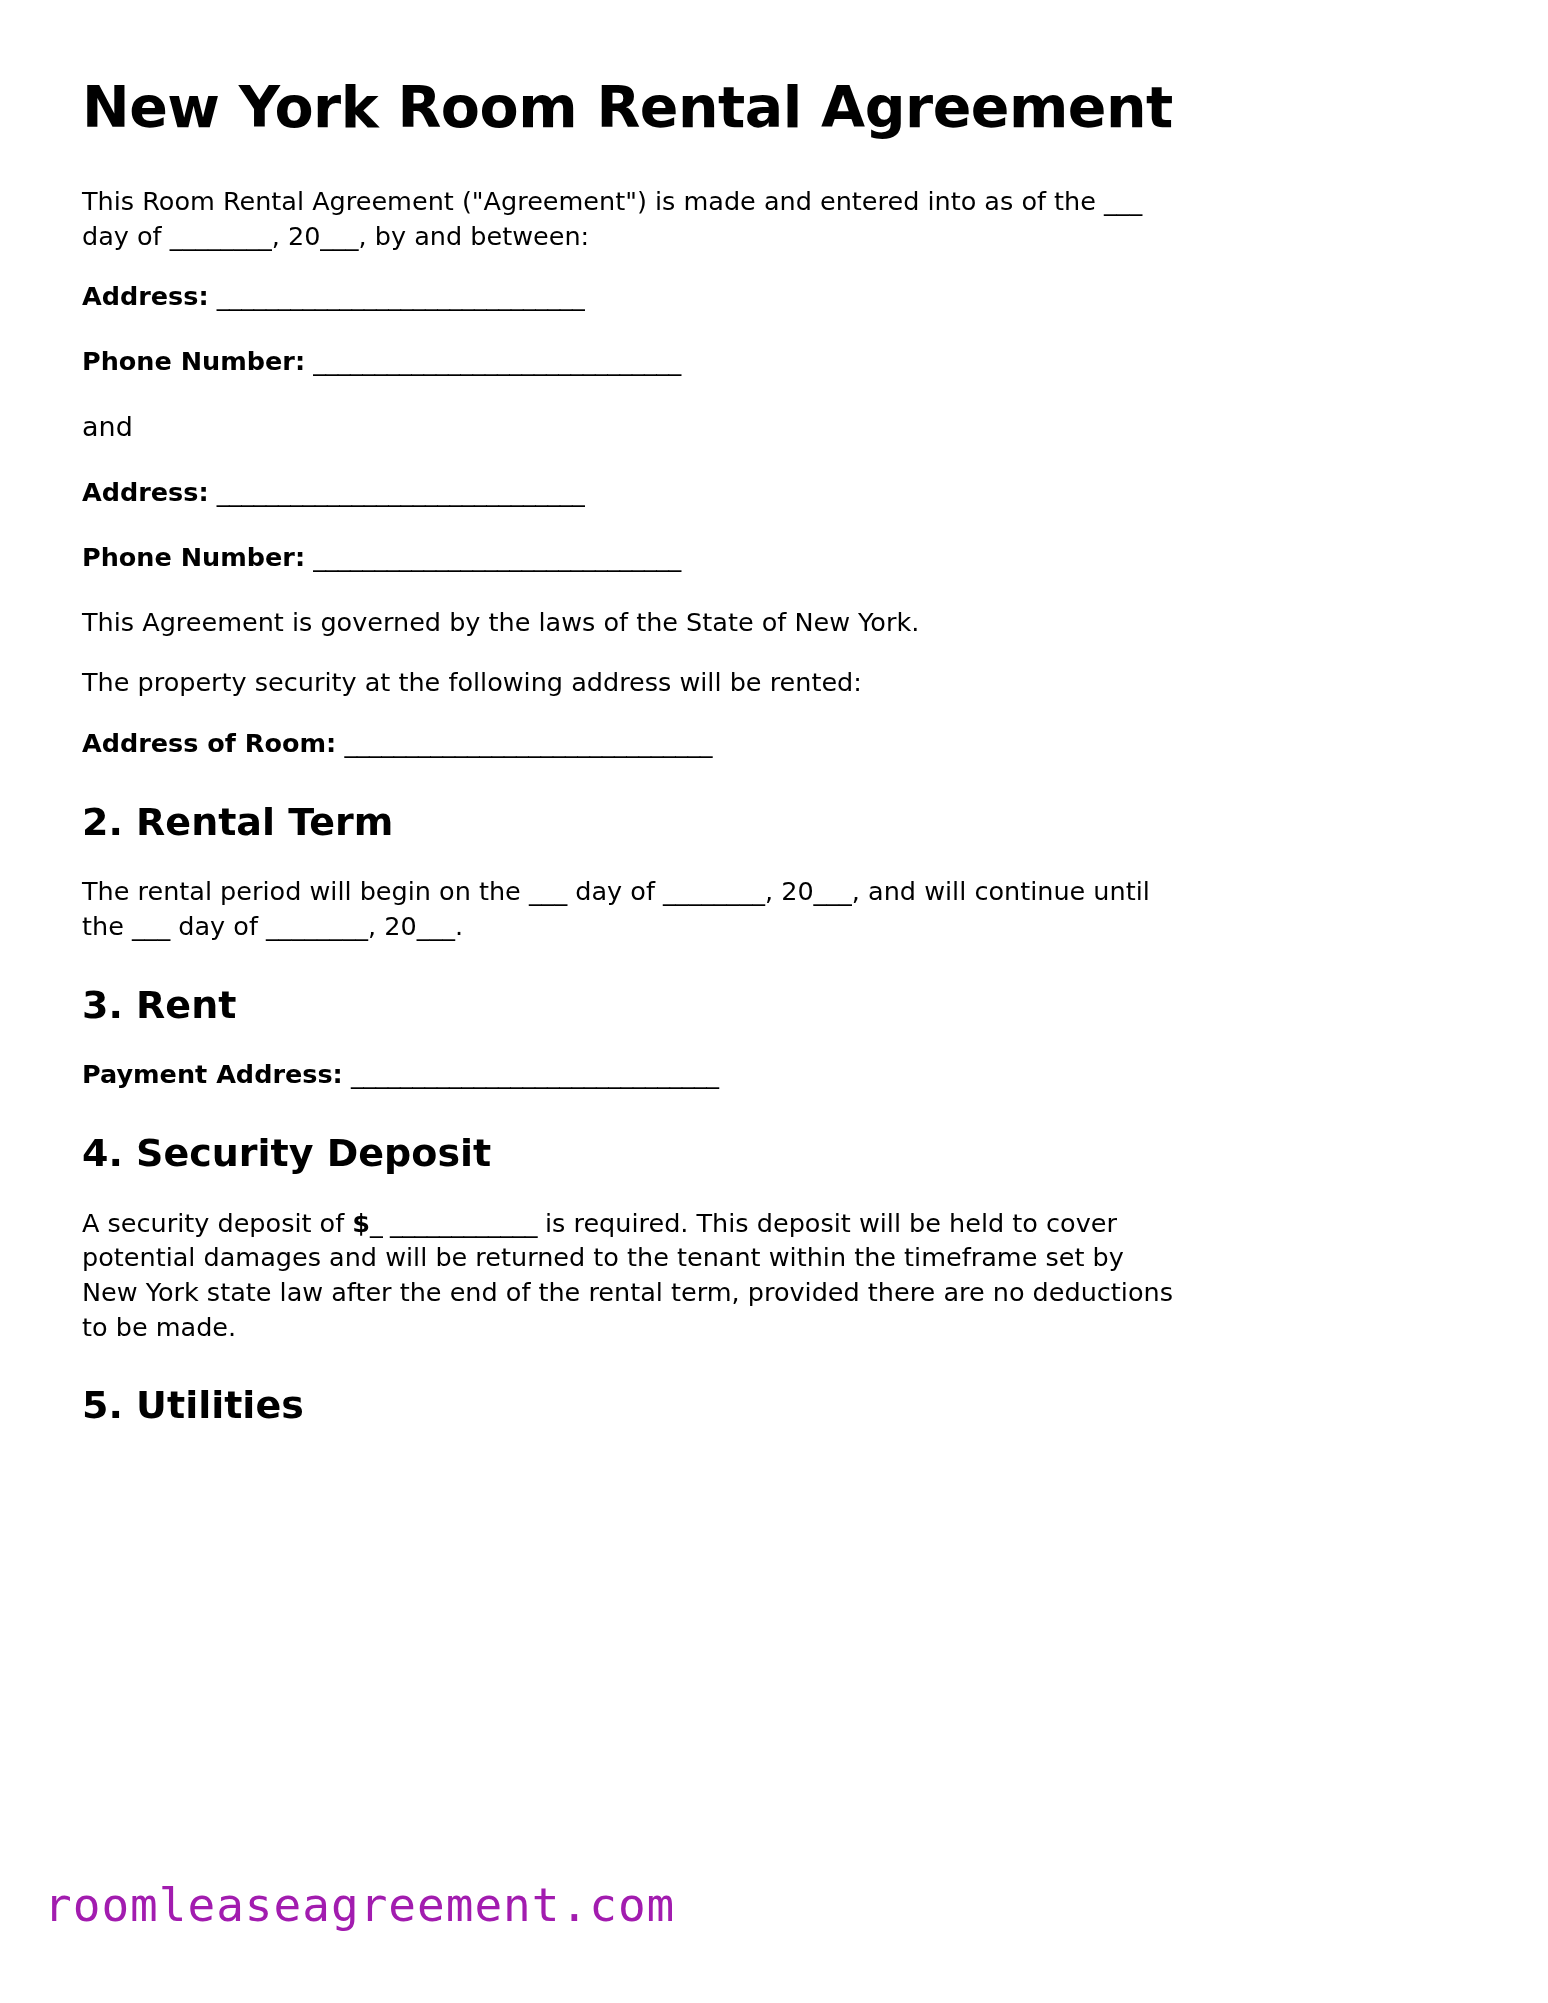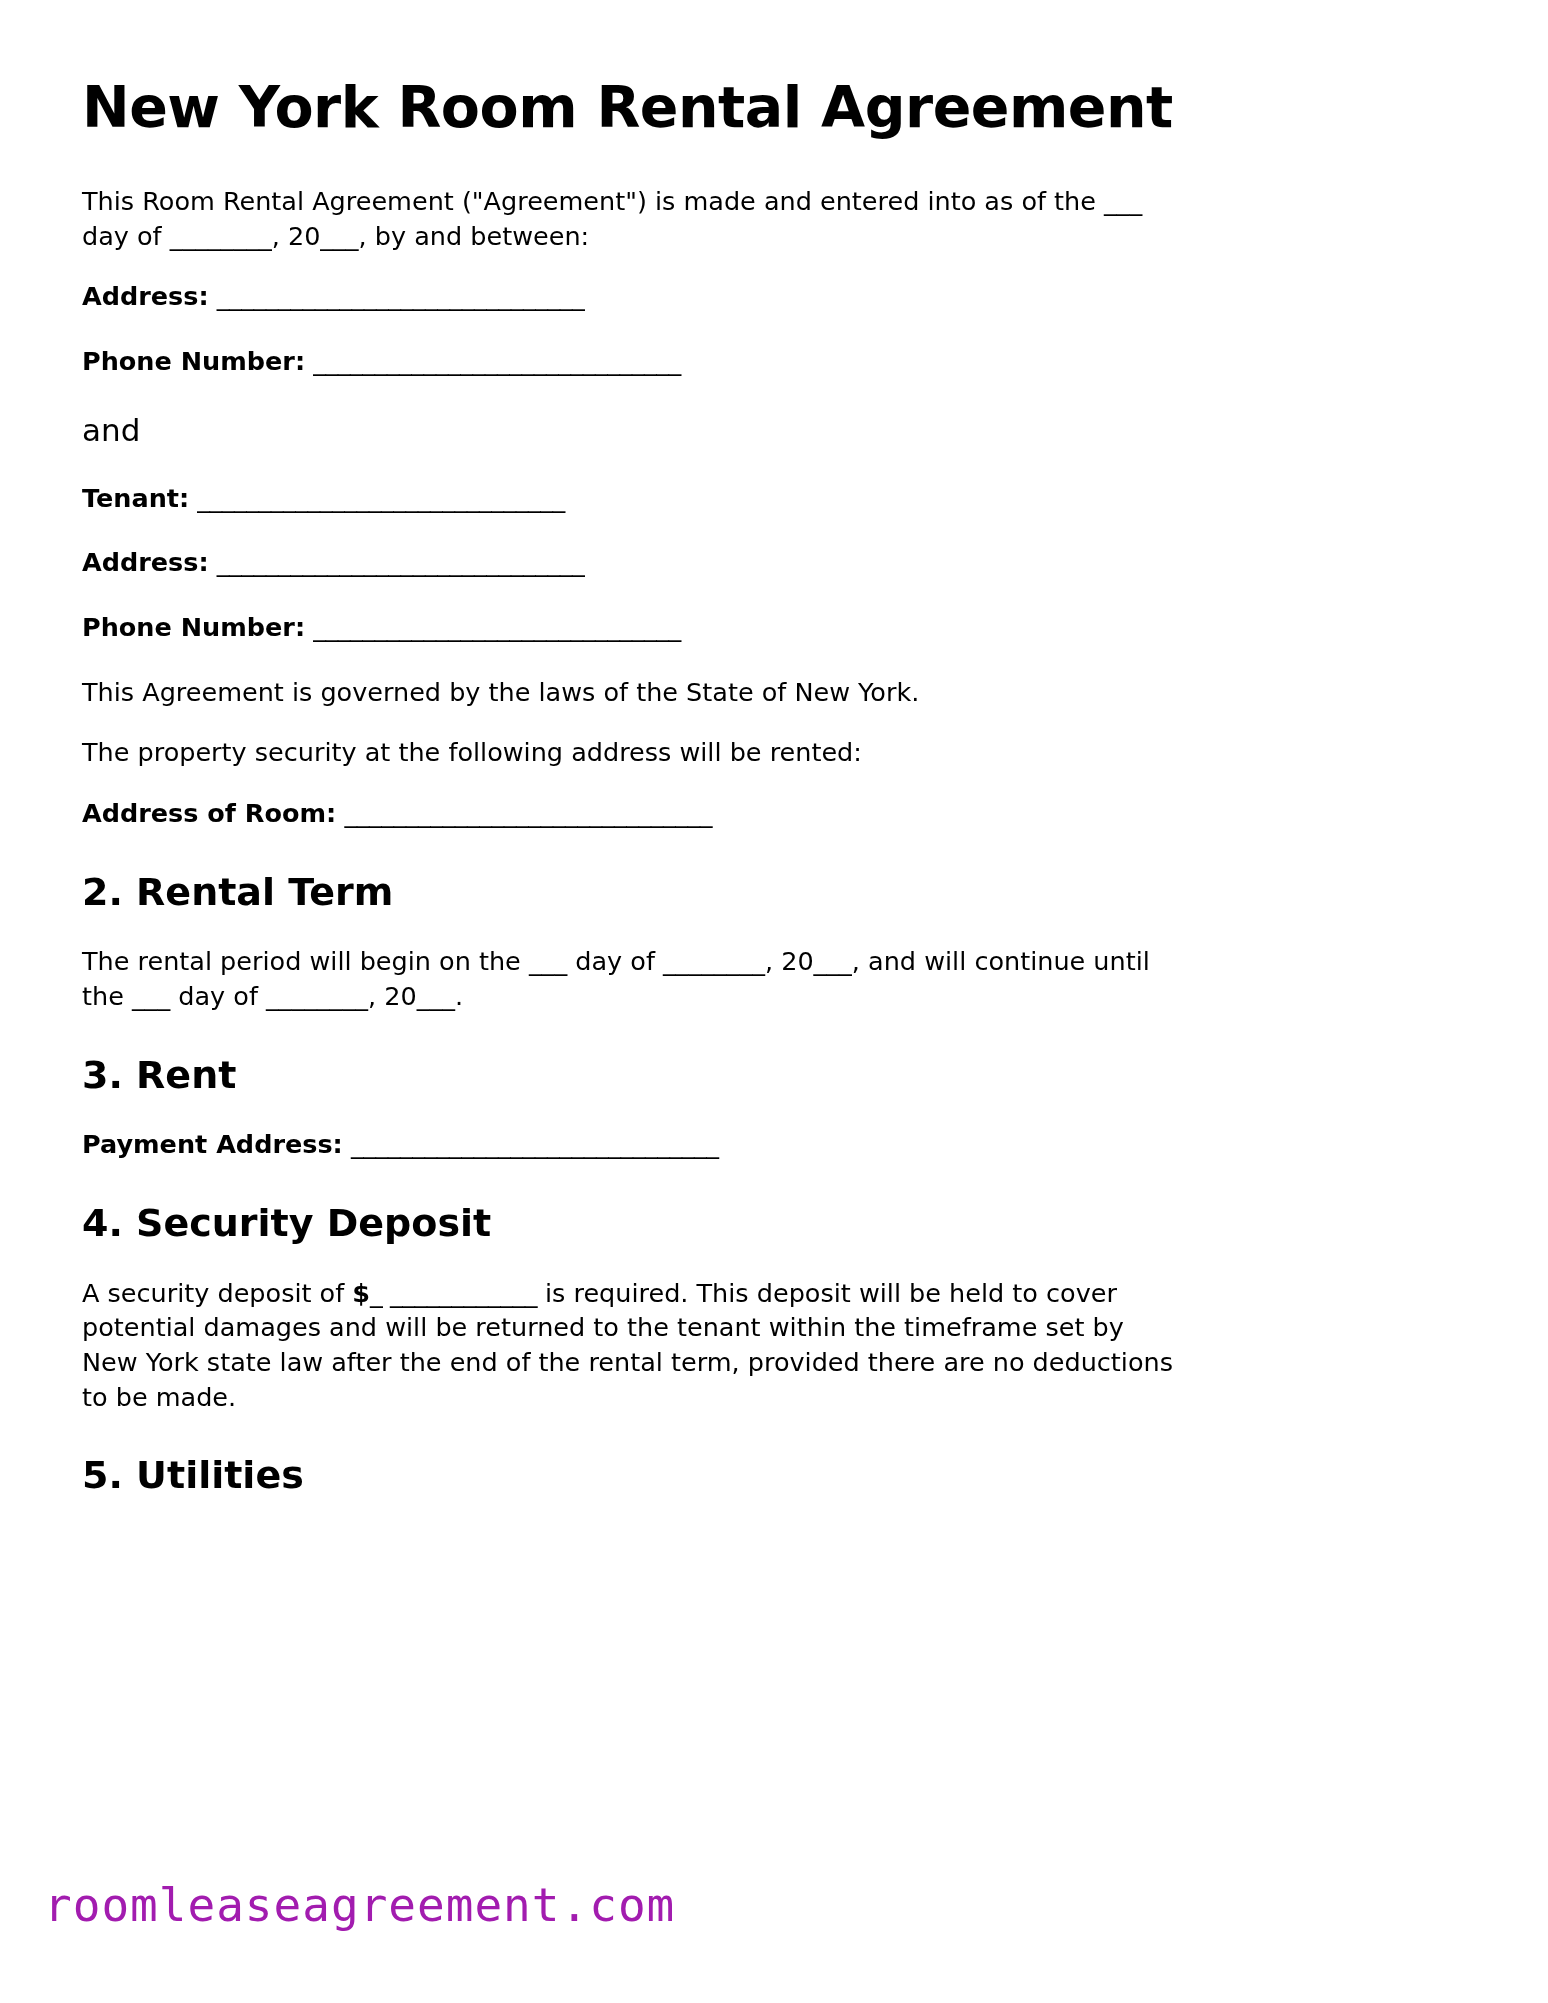--- a/index.html
+++ b/index.html
@@ -67,21 +67,21 @@
     letter-spacing: -0.5px;
   }
   .inline-blank {
     letter-spacing: -0.5px;
   }
   .money-sign {
     font-weight: bold;
   }
   .and-line {
     font-family: "DejaVu Sans", sans-serif;
-    font-size: 31px;
+    font-size: 27px;
     line-height: 1.36;
     margin: 0 0 30px 0;
   }
   .watermark {
     position: absolute;
     left: 44px;
     top: 1878px;
     font-family: "DejaVu Sans Mono", monospace;
     font-size: 46px;
     letter-spacing: 1px;
@@ -104,24 +104,20 @@
     <span class="blank">______________________________</span>
   </div>
 
   <div class="field-row">
     <span class="field-label">Phone Number:</span>
     <span class="blank">______________________________</span>
   </div>
 
   <div class="and-line">and</div>
 
-  <div class="field-row">
-    <span class="field-label">Tenant:</span>
-    <span class="blank">______________________________</span>
-  </div>
 
   <div class="field-row">
     <span class="field-label">Address:</span>
     <span class="blank">______________________________</span>
   </div>
 
   <div class="field-row">
     <span class="field-label">Phone Number:</span>
     <span class="blank">______________________________</span>
   </div>

